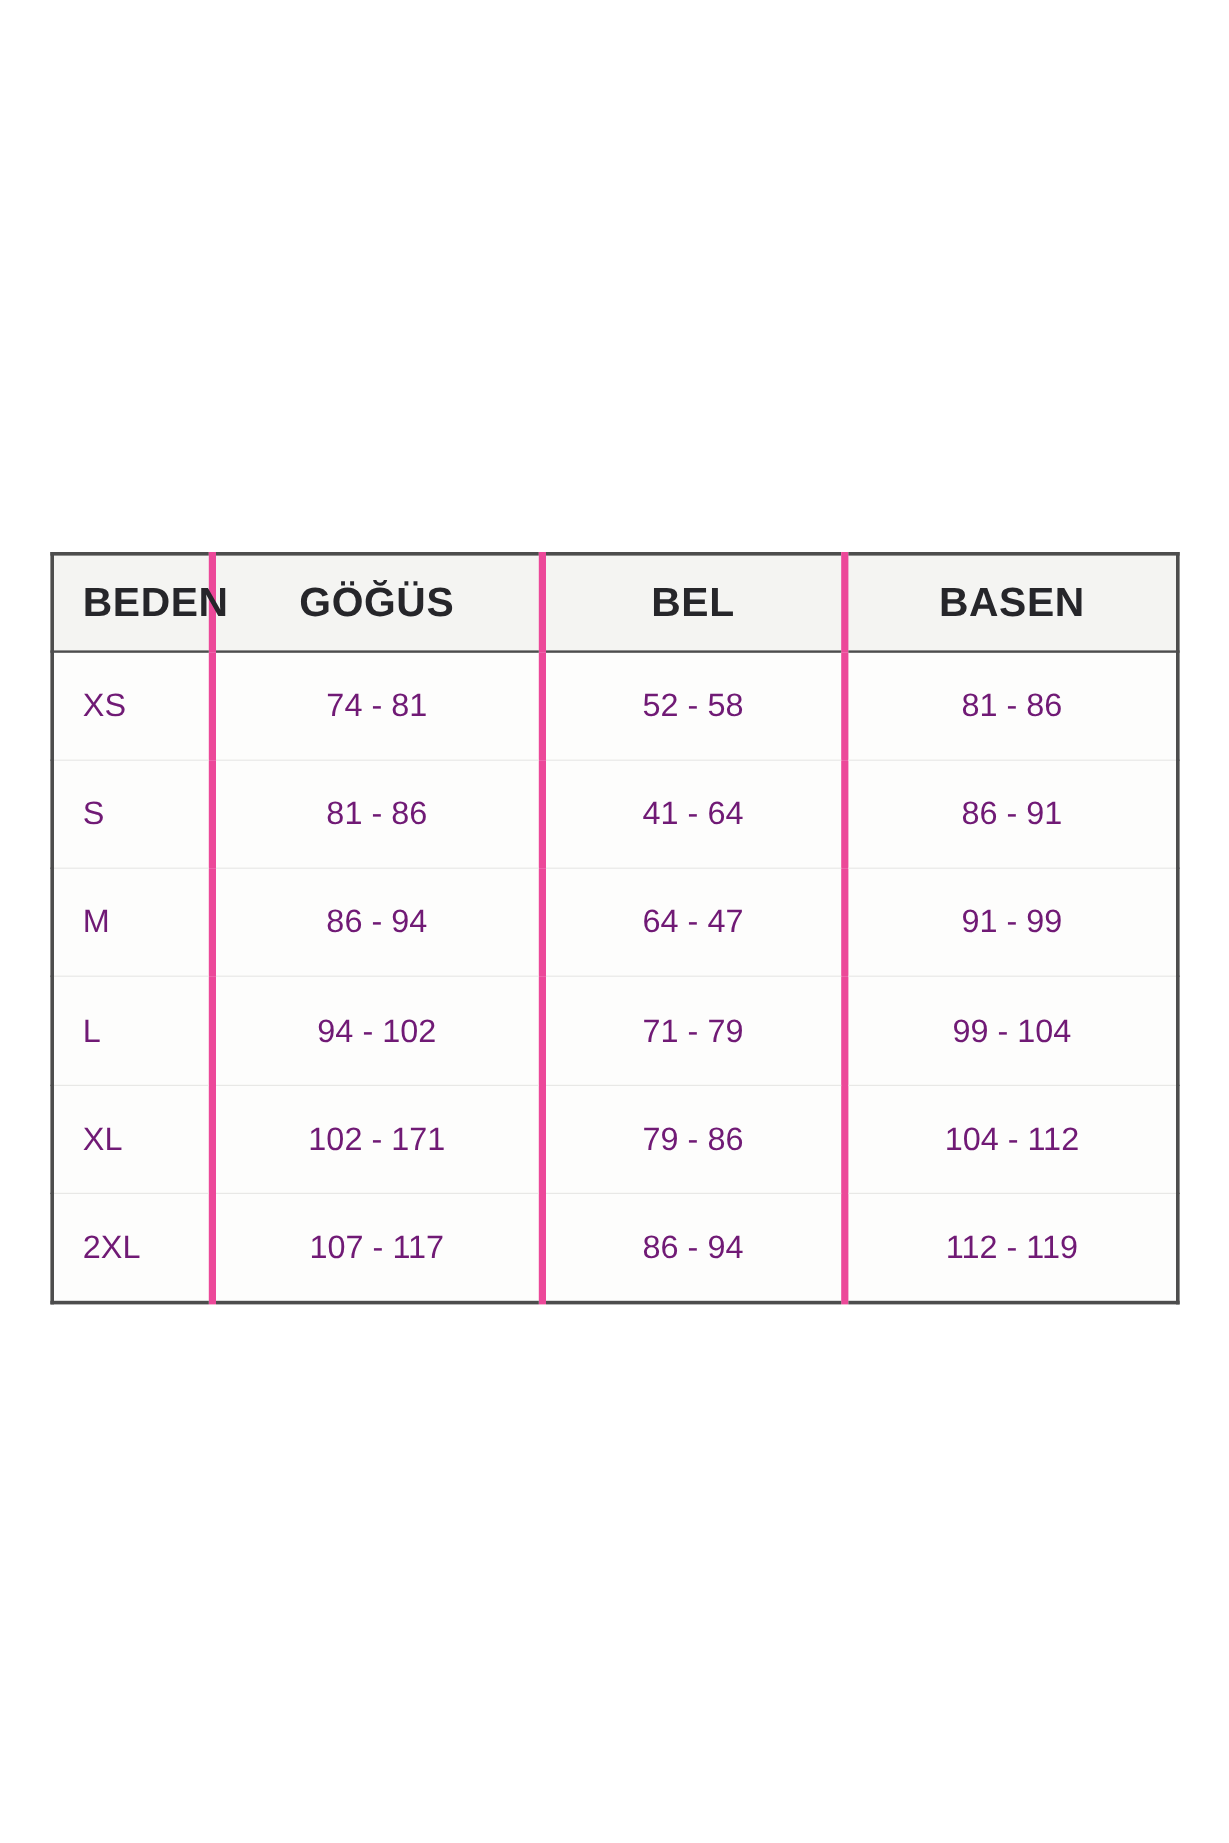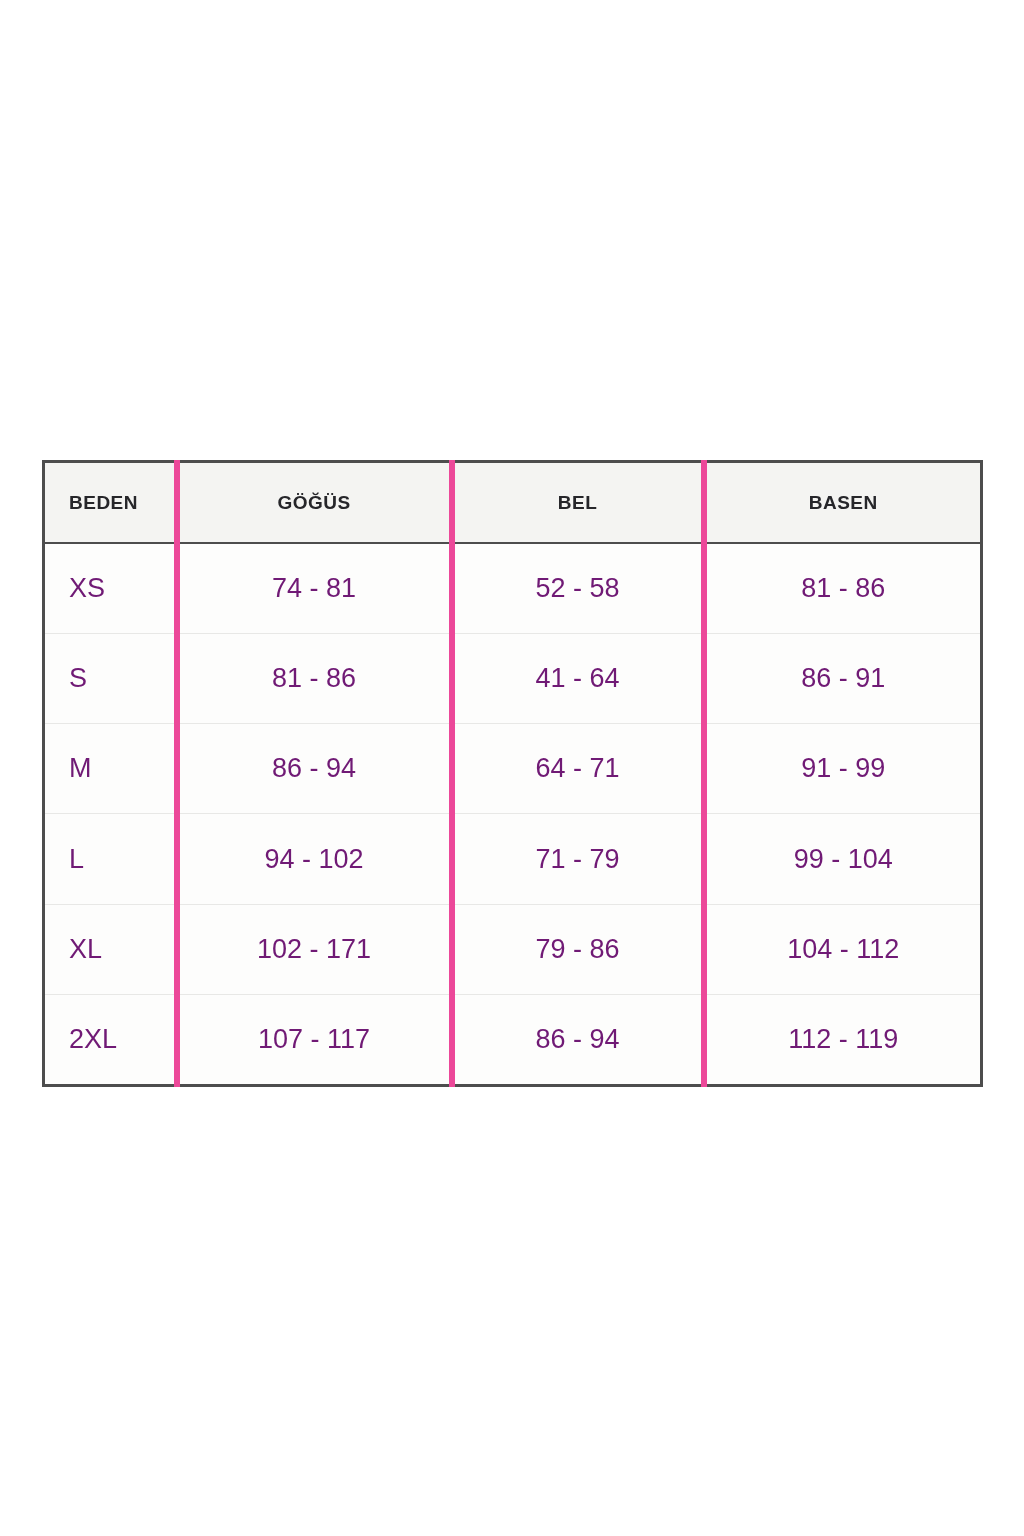--- a/index.html
+++ b/index.html
@@ -44,21 +44,21 @@
   table.size-chart th:first-child,
   table.size-chart td:first-child {
     border-left: none;
     text-align: left;
     padding-left: 24px;
   }
   table.size-chart thead th {
     background: #f4f4f2;
     border-bottom: 2px solid #4d4d4d;
     height: 79px;
-    font-size: 19px;
+    font-size: 34px;
     font-weight: bold;
     letter-spacing: 0.5px;
     color: #26262a;
   }
   table.size-chart tbody td {
     height: 77px;
     font-size: 27px;
     font-weight: normal;
     color: #701a75;
     border-top: 1px solid #e8e8e6;
@@ -95,21 +95,21 @@
       </tr>
       <tr>
         <td>S</td>
         <td>81 - 86</td>
         <td>41 - 64</td>
         <td>86 - 91</td>
       </tr>
       <tr>
         <td>M</td>
         <td>86 - 94</td>
-        <td>64 - 71</td>
+        <td>64 - 47</td>
         <td>91 - 99</td>
       </tr>
       <tr>
         <td>L</td>
         <td>94 - 102</td>
         <td>71 - 79</td>
         <td>99 - 104</td>
       </tr>
       <tr>
         <td>XL</td>

